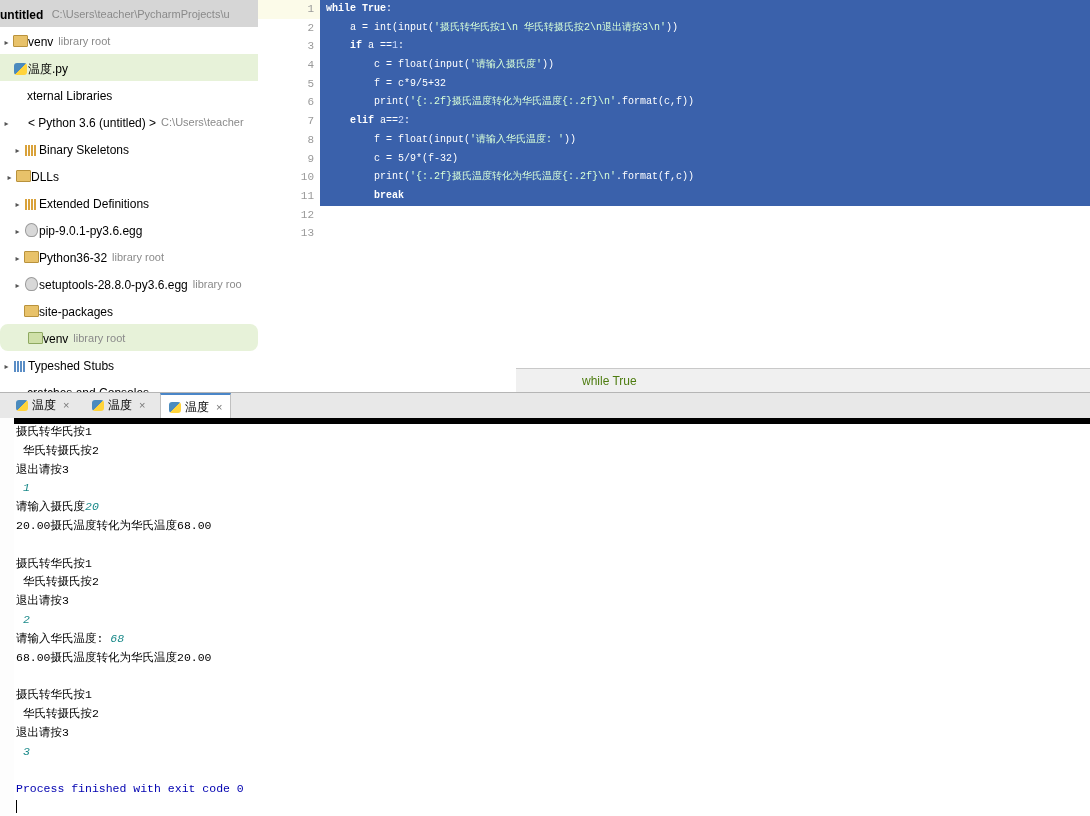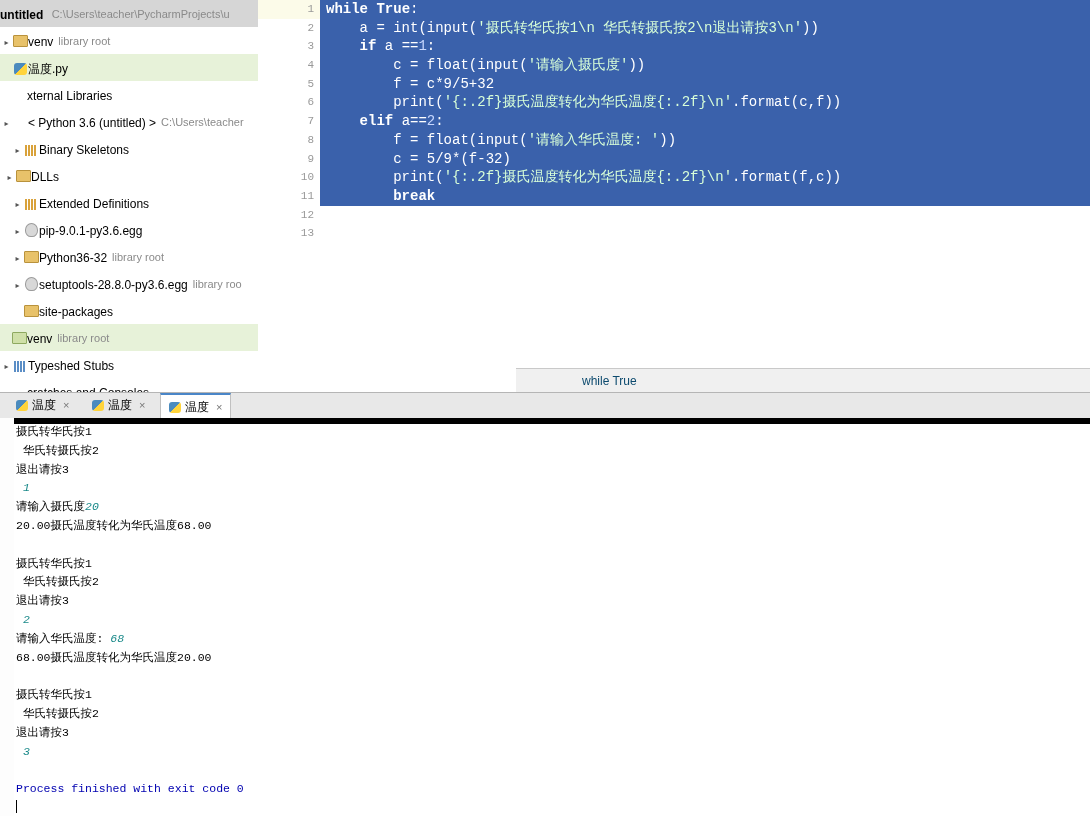--- a/index.html
+++ b/index.html
@@ -52,31 +52,31 @@
   .gline{
     height:18.7px;line-height:18.7px;text-align:right;
     font-family:"Liberation Mono", monospace;font-size:11px;color:#999;
     padding-right:6px;position:relative;
   }
   .gline.cur{background:#fcfbe9;}
   .fold{position:absolute;right:-12px;top:5px;width:9px;height:9px;border:1px solid #9a9a9a;background:#fff;font-size:8px;line-height:7px;text-align:center;color:#555;}
   .runmark{position:absolute;right:-26px;top:2px;width:0;height:0;border-left:9px solid #2aa02a;border-top:6px solid transparent;border-bottom:6px solid transparent;}
   #code{
     position:absolute;left:62px;top:0;width:770px;height:240px;
-    font-family:"Liberation Mono", monospace;font-size:14px;
+    font-family:"Liberation Mono", monospace;font-size:10px;
   }
   .cline{height:18.7px;line-height:18.7px;white-space:pre;padding-left:6px;}
   .sel-code{background:#3a61ab;color:#fff;}
   .kw-w{color:#ffffff;font-weight:bold;}
   .str-w{color:#d8ffd8;}
   .num-w{color:#c8d8ff;}
   #breadcrumbbar{
     position:absolute;left:258px;top:368px;width:832px;height:24px;background:#f0f0f0;border-top:1px solid #c9c9c9;
   }
-  #breadcrumbbar span{line-height:24px;margin-left:66px;font-size:12px;color:#0c4a6e;}
+  #breadcrumbbar span{line-height:24px;margin-left:66px;font-size:12px;color:#4d7c0f;}
 
   
   #console{
     position:absolute;left:0;top:392px;width:1090px;height:424px;background:#ffffff;
     border-top:1px solid #b5b5b5;
   }
   #tabbar{position:absolute;left:0;top:0;width:1090px;height:25px;background:#e8e8e8;border-bottom:6px solid #000000;}
   .tab{
     position:absolute;top:0;height:24px;line-height:24px;
     font-size:12px;color:#000;padding:0 8px;white-space:nowrap;
@@ -109,21 +109,21 @@
         <div class="srow sel" style="padding-left: 1px;"><span class="arrow"></span><span class="ico"><span class="pyico"></span></span><span class="lbl">温度.py</span></div>
         <div class="srow" style="padding-left: 0px;"><span class="arrow"></span><span class="ico"></span><span class="lbl">xternal Libraries</span></div>
         <div class="srow" style="padding-left: 1px;"><span class="arrow">▸</span><span class="ico"></span><span class="lbl">&lt; Python 3.6 (untitled) &gt;</span><span class="sub">C:\Users\teacher</span></div>
         <div class="srow" style="padding-left: 12px;"><span class="arrow">▸</span><span class="ico"><span class="bars"><i></i><i></i><i></i><i></i></span></span><span class="lbl">Binary Skeletons</span></div>
         <div class="srow" style="padding-left: 4px;"><span class="arrow">▸</span><span class="ico"><span class="folder"></span></span><span class="lbl">DLLs</span></div>
         <div class="srow" style="padding-left: 12px;"><span class="arrow">▸</span><span class="ico"><span class="bars"><i></i><i></i><i></i><i></i></span></span><span class="lbl">Extended Definitions</span></div>
         <div class="srow" style="padding-left: 12px;"><span class="arrow">▸</span><span class="ico"><span class="egg"></span></span><span class="lbl">pip-9.0.1-py3.6.egg</span></div>
         <div class="srow" style="padding-left: 12px;"><span class="arrow">▸</span><span class="ico"><span class="folder"></span></span><span class="lbl">Python36-32</span><span class="sub">library root</span></div>
         <div class="srow" style="padding-left: 12px;"><span class="arrow">▸</span><span class="ico"><span class="egg"></span></span><span class="lbl">setuptools-28.8.0-py3.6.egg</span><span class="sub">library roo</span></div>
         <div class="srow" style="padding-left: 12px;"><span class="arrow"></span><span class="ico"><span class="folder"></span></span><span class="lbl">site-packages</span></div>
-        <div class="srow sel" style="padding-left: 0;"><span class="arrow"></span><span class="ico"><span class="folder green"></span></span><span class="lbl">venv</span><span class="sub">library root</span></div>
+        <div class="srow sel" style="padding-left: 16px; border-radius: 8px;"><span class="arrow"></span><span class="ico"><span class="folder green"></span></span><span class="lbl">venv</span><span class="sub">library root</span></div>
         <div class="srow" style="padding-left: 1px;"><span class="arrow">▸</span><span class="ico"><span class="bars blue"><i></i><i></i><i></i><i></i></span></span><span class="lbl">Typeshed Stubs</span></div>
         <div class="srow" style="padding-left: 0px;"><span class="arrow"></span><span class="ico"></span><span class="lbl">cratches and Consoles</span></div>
       </div>
   </div>
 
   <div id="editor">
     <div id="gutter">
         <div class="gline cur">1<span class="fold">−</span><span class="runmark"></span></div>
         <div class="gline">2</div>
         <div class="gline">3<span class="fold">−</span></div>

